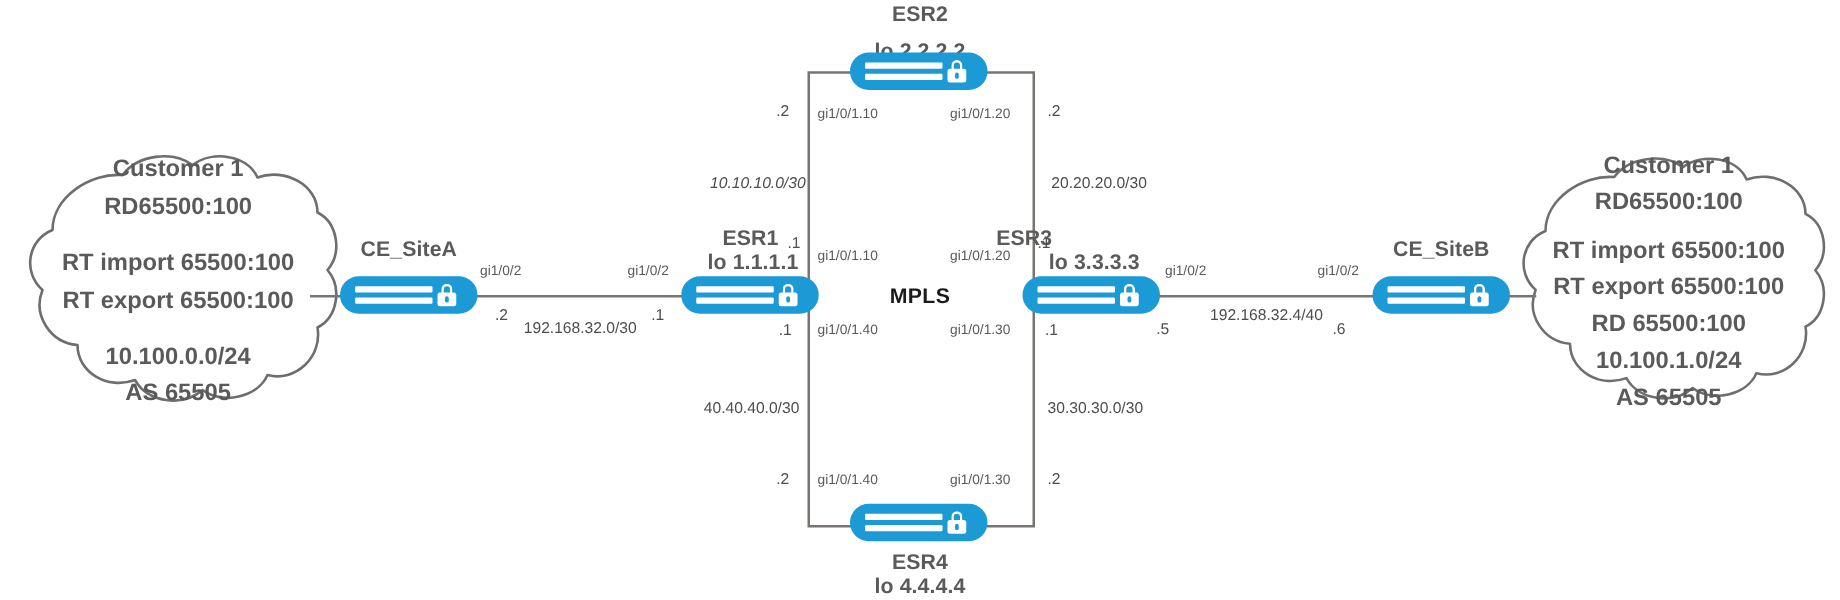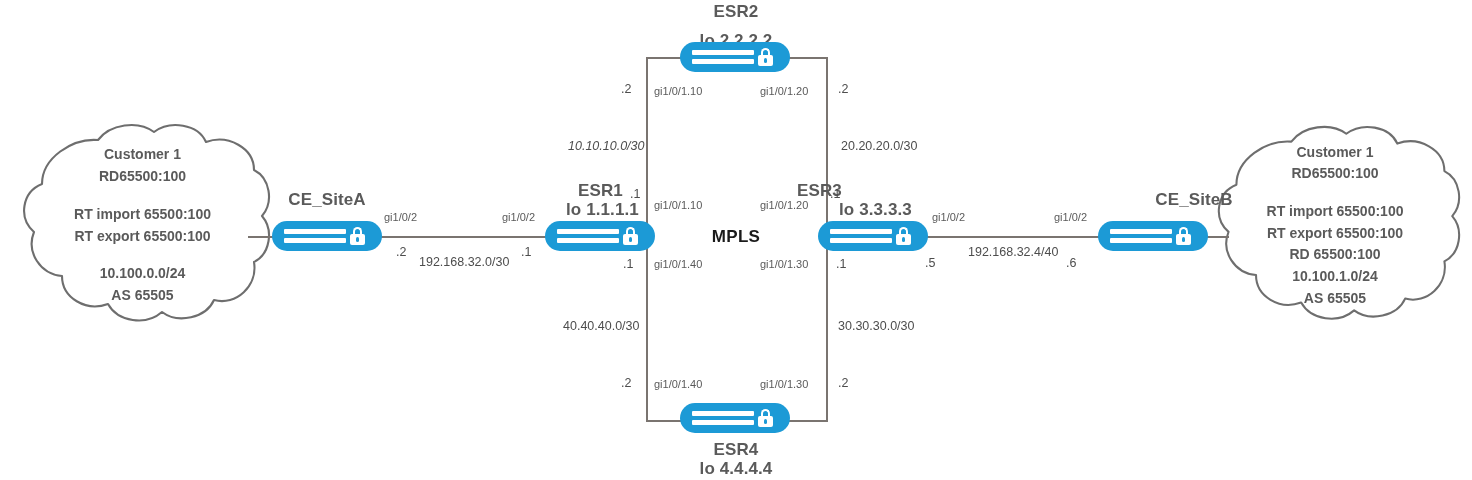--- a/index.html
+++ b/index.html
@@ -49,21 +49,21 @@
     color: #5a5a5a;
     letter-spacing: .1px;
   }
   .mpls-label {
     font-size: 17px;
     font-weight: 700;
     color: #1a1a1a;
     letter-spacing: .3px;
   }
   .cloud-text {
-    font-size: 14px;
+    font-size: 19px;
     font-weight: 700;
     color: #5a5a5a;
     text-align: center;
     line-height: 1.55;
   }
   .center-x { transform: translateX(-50%); }
 
   
   .cloud-wrap { position: absolute; }
   .cloud-wrap svg { display: block; }
@@ -300,21 +300,21 @@
 
   <div class="router" style="left:1098px; top:221px;">
     <div class="bar b1"></div>
     <div class="bar b2"></div>
     <div class="lock">
       <div class="shackle"></div>
         <div class="body"></div>
         <div class="keyhole"></div>
     </div>
   </div>
-  <div class="devname lbl center-x" style="left:1194px; top:190px;">CE_SiteB</div>
+  <div class="devname lbl center-x" style="left:1153px; top:190px;">CE_SiteB</div>
 
   <div class="iface lbl" style="left:384px; top:211px;">gi1/0/2</div>
   <div class="iface lbl" style="left:502px; top:211px;">gi1/0/2</div>
   <div class="octet lbl" style="left:396px; top:245px;">.2</div>
   <div class="subnet lbl" style="left:419px; top:245px;margin-top:10px;">192.168.32.0/30</div>
   <div class="octet lbl" style="left:521px; top:245px;">.1</div>
 
   <div class="iface lbl" style="left:932px; top:211px;">gi1/0/2</div>
   <div class="iface lbl" style="left:1054px; top:211px;">gi1/0/2</div>
   <div class="octet lbl" style="left:925px; top:256px;">.5</div>

